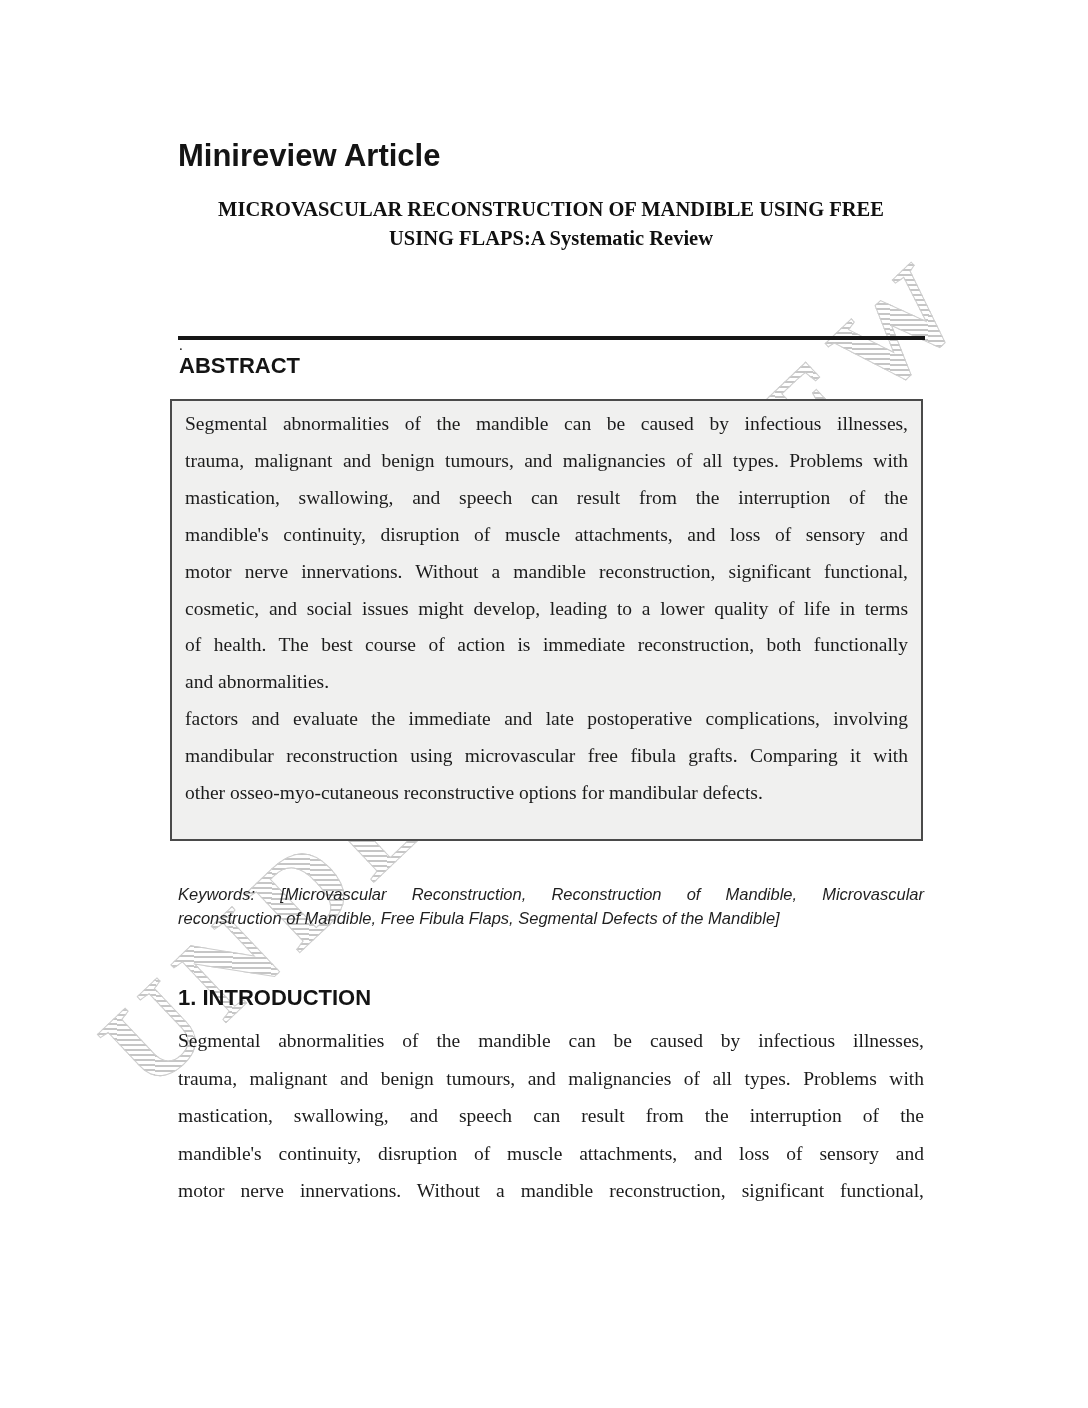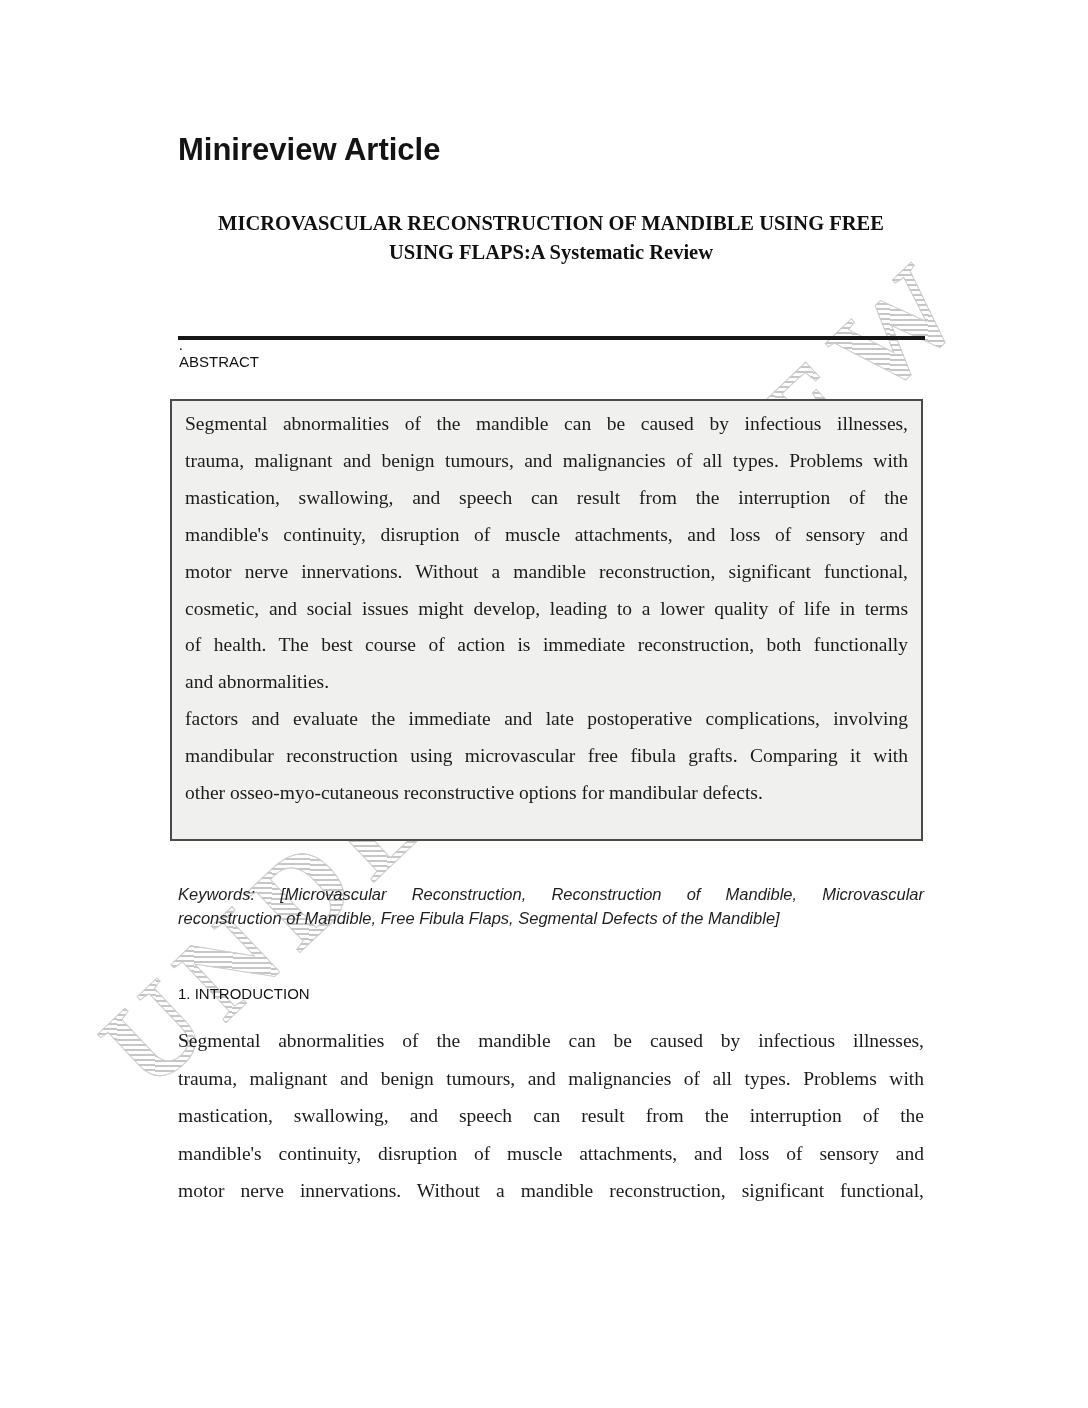--- a/index.html
+++ b/index.html
@@ -43,53 +43,52 @@
       var(--watermark) 0px, var(--watermark) 2px,
       rgba(255,255,255,0) 2px, rgba(255,255,255,0) 5px);
     -webkit-background-clip: text;
     background-clip: text;
     z-index: 0;
   }
 
   .z1 { z-index: 1; }
 
   .article-type {
-    left: 178px; top: 132px;
+    left: 178px; top: 138px;
     font-family: "Liberation Sans", sans-serif;
     font-weight: bold;
     font-size: 31px;
     color: var(--heading);
   }
 
   .title-block {
     left: 178px; top: 195px; width: 746px;
     text-align: center;
     font-weight: bold;
     font-size: 20.5px;
     line-height: 29px;
     color: #101010;
-    margin-top: 14px;
   }
   .title-italic { }
 
   .rule {
     left: 178px; top: 336px; width: 747px; height: 4px;
     background: var(--rule);
   }
 
   .tiny-dot {
     left: 179px; top: 337px;
     font-size: 15px;
     color: #222;
   }
 
   .section-heading {
     font-family: "Liberation Sans", sans-serif;
-    font-weight: normal;
-    font-size: 15px;
+    font-weight: bold;
+    font-size: 22px;
     color: var(--heading);
   }
   .abstract-heading { left: 179px; top: 353px; }
   .intro-heading    { left: 178px; top: 985px; }
 
   .abstract-box {
     left: 170px; top: 399px; width: 753px;
     background: var(--abstract-box-bg);
     border: 2px solid var(--abstract-box-border);
     padding: 5px 13px 27px 13px;

